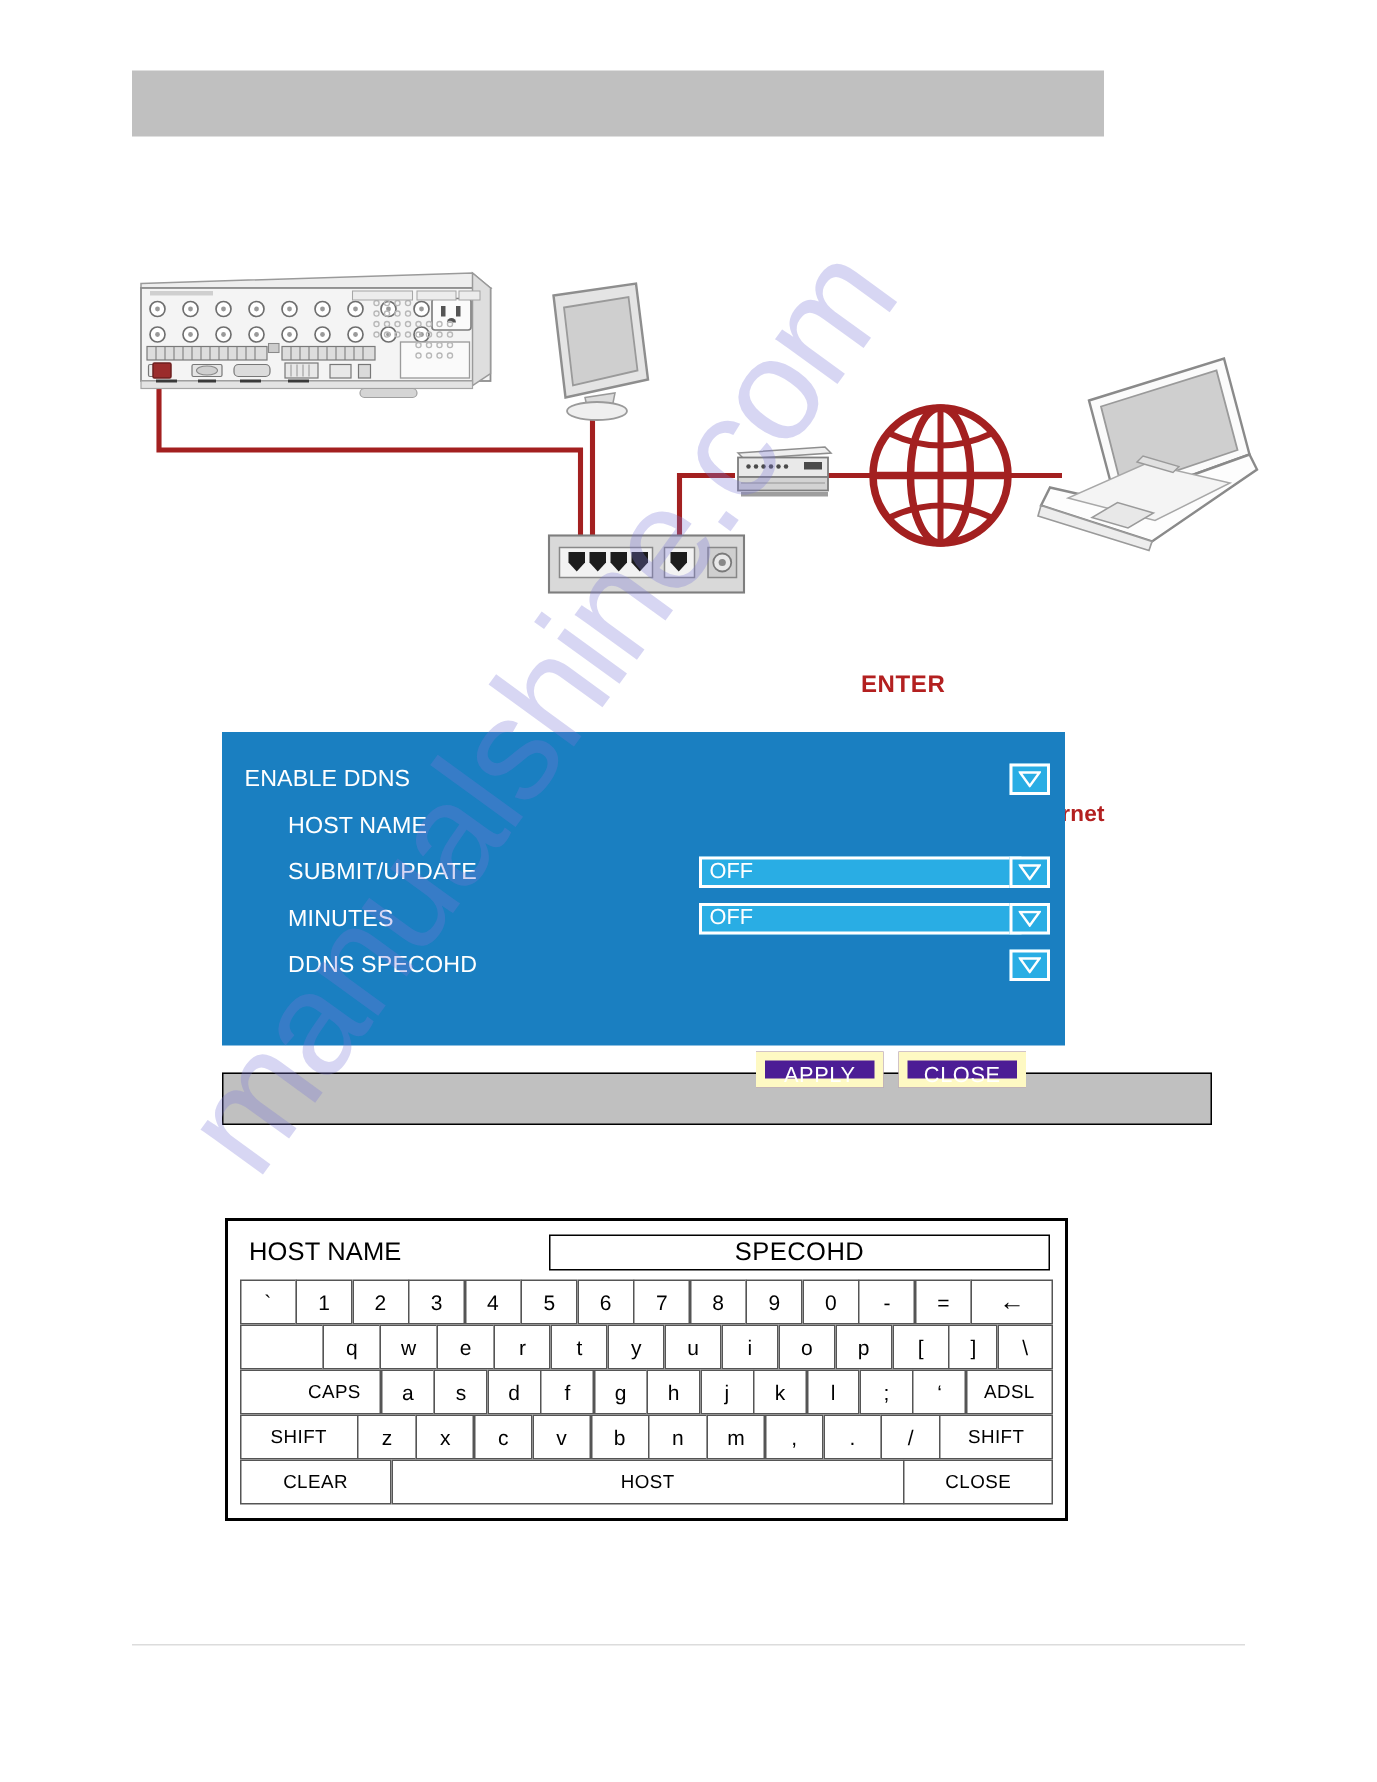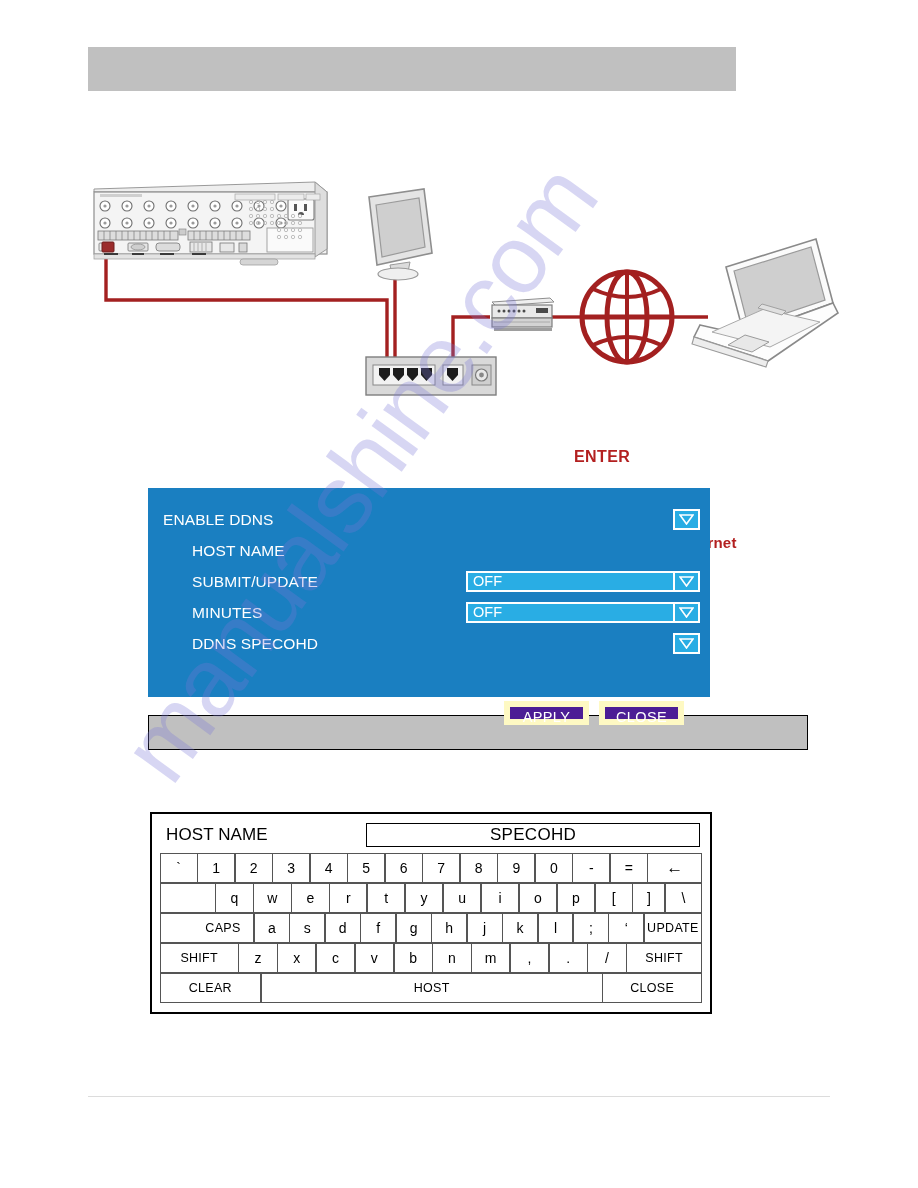--- a/index.html
+++ b/index.html
@@ -531,21 +531,21 @@
         <div class="key" style="flex: 1.06 0 0px;">s</div>
         <div class="key" style="flex: 1.06 0 0px;">d</div>
         <div class="key" style="flex: 1.06 0 0px;">f</div>
         <div class="key" style="flex: 1.06 0 0px;">g</div>
         <div class="key" style="flex: 1.06 0 0px;">h</div>
         <div class="key" style="flex: 1.06 0 0px;">j</div>
         <div class="key" style="flex: 1.06 0 0px;">k</div>
         <div class="key" style="flex: 1.06 0 0px;">l</div>
         <div class="key" style="flex: 1.06 0 0px;">;</div>
         <div class="key" style="flex: 1.06 0 0px;">‘</div>
-        <div class="key wordkey" style="flex: 1.75 0 0px;">UPDATE</div>
+        <div class="key wordkey" style="flex: 1.75 0 0px;">ADSL</div>
       </div>
       <div class="kb-row">
         <div class="key wordkey" style="flex: 2.2 0 0px;">SHIFT</div>
         <div class="key" style="flex: 1.06 0 0px;">z</div>
         <div class="key" style="flex: 1.06 0 0px;">x</div>
         <div class="key" style="flex: 1.06 0 0px;">c</div>
         <div class="key" style="flex: 1.06 0 0px;">v</div>
         <div class="key" style="flex: 1.06 0 0px;">b</div>
         <div class="key" style="flex: 1.06 0 0px;">n</div>
         <div class="key" style="flex: 1.06 0 0px;">m</div>

